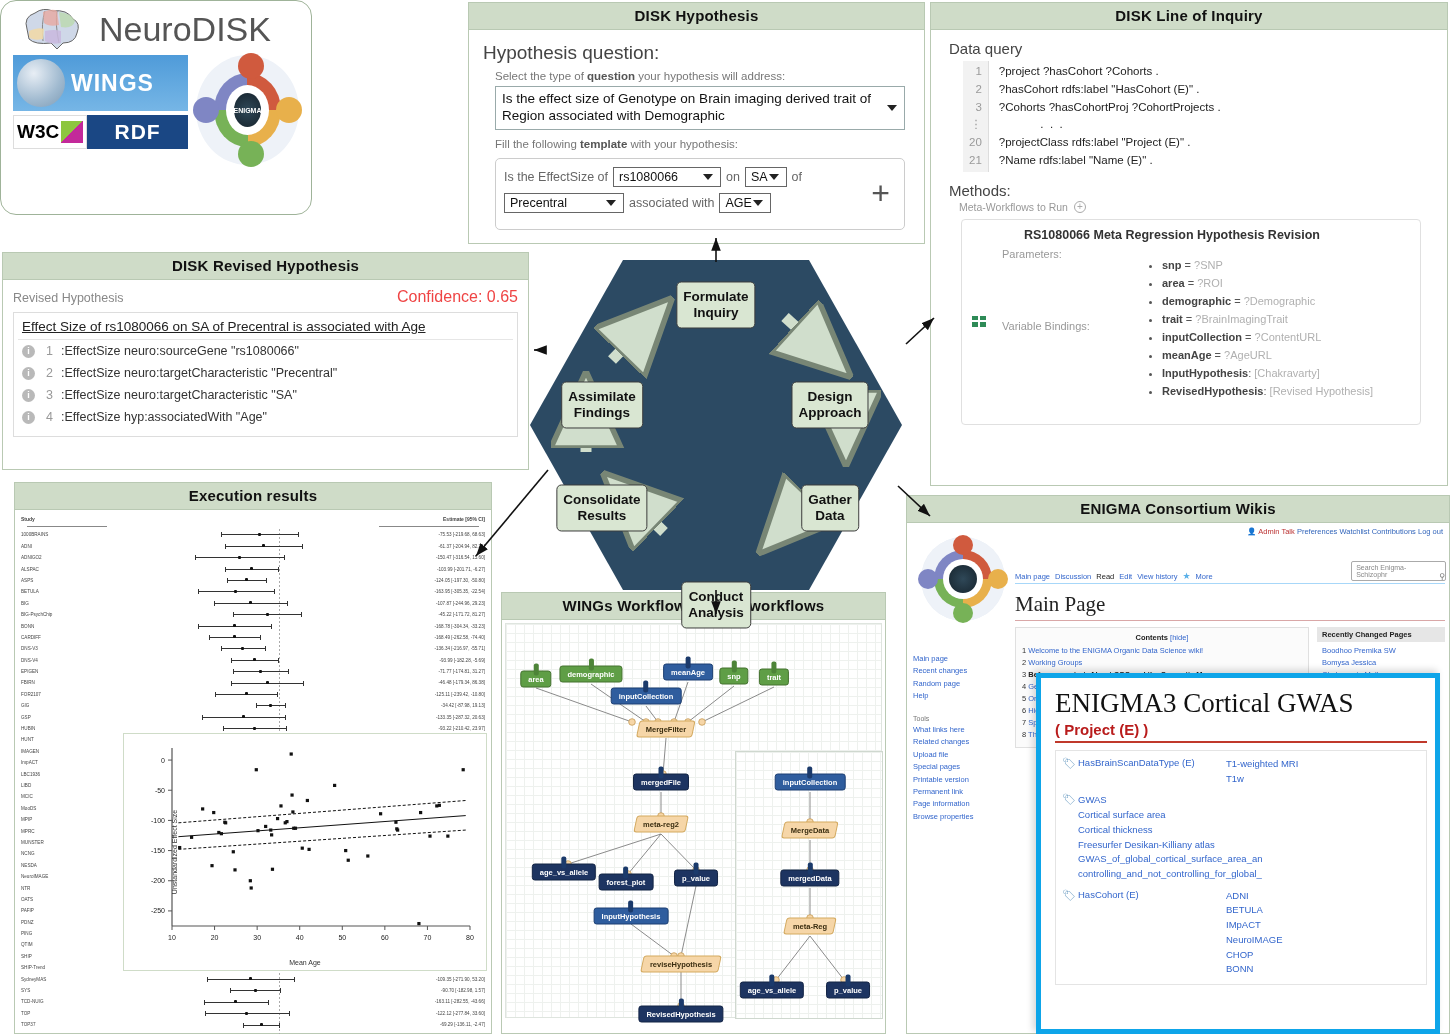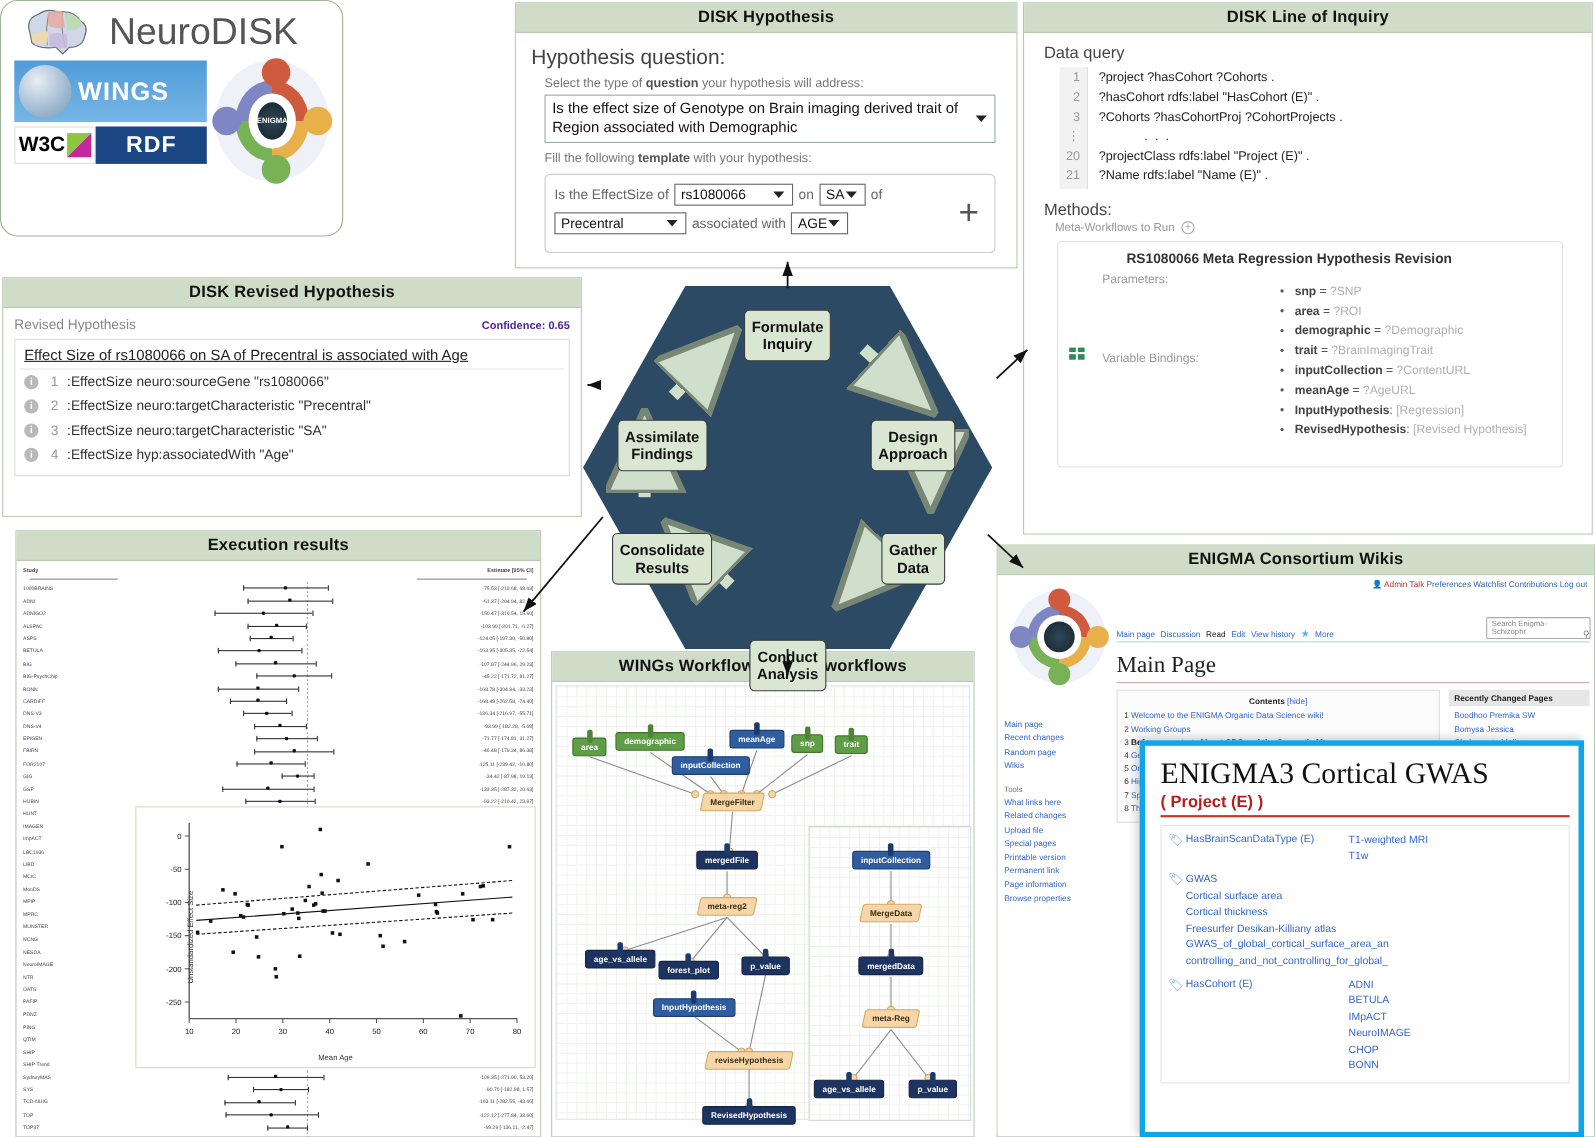--- a/index.html
+++ b/index.html
@@ -76,37 +76,37 @@
   .gutter { background:#f2f2f2; color:#9a9a9a; text-align:right; padding:2px 6px;
      border-right:1px solid #ddd; line-height:1.55; }
   .codelines { padding:2px 0 2px 10px; line-height:1.55; color:#222; white-space:pre; }
   .loi-m { font-size:15px; color:#444; margin:10px 0 2px 8px; }
   .mwf { font-size:10.5px; color:#999; margin-left:18px; display:flex; align-items:center; gap:6px;}
   .circle-plus { width:12px;height:12px;border-radius:50%;border:1px solid #aaa;color:#aaa;
      font-size:10px;line-height:10px;text-align:center; }
   .mwf-card { margin:6px 16px 0 20px; border:1px solid #e0e0e0; border-radius:4px;
      padding:8px 10px 10px; position:relative; }
   .mwf-title { font-weight:bold; font-size:12.5px; color:#333; margin-left:52px; margin-bottom:6px;}
-  .mwf-grid { display:flex; font-size:11px;gap:15px; }
+  .mwf-grid { display:flex; font-size:11px; }
   .mwf-lbls { width:120px; color:#999; margin-left:30px; }
   .mwf-lbls div { margin-bottom:60px; }
   .mwf-items { flex:1; color:#555; }
   .mwf-items li { margin-bottom:6px; }
   .mwf-items b { color:#444; }
   .mwf-items .ph { color:#b0b0b0; }
   .grid-ico { position:absolute; left:10px; top:96px; width:14px;height:11px;
      display:grid; grid-template-columns:1fr 1fr; gap:2px; }
   .grid-ico i { background:#2e8b57; }
 
   
   #rev-panel { left:2px; top:252px; width:527px; height:218px; }
   .rev-row { display:flex; justify-content:space-between; align-items:baseline;
      padding:2px 6px 6px; }
   .rev-lbl { font-size:12.5px; color:#888; }
-  .rev-conf { font-size:10px; font-weight:bold; color:#4c1d95; }
+  .rev-conf { font-size:16px; font-weight:normal; color:#ef4444; }
   .rev-box { border:1px solid #ddd; margin:0 6px 6px; padding:6px 4px 8px; }
   .rev-head { font-size:13.5px; color:#222; text-decoration:underline; padding:0 2px 5px 4px;
      border-bottom:1px solid #e6e6e6; }
   .rev-line { display:flex; align-items:center; gap:8px; font-size:12.5px; color:#333;
      padding:4px 2px 4px 4px; }
   .info-i { width:13px;height:13px;border-radius:50%;background:#b9b9b9;color:#fff;
      font-size:9px;font-weight:bold;text-align:center;line-height:13px;flex:none; }
   .rev-num { color:#999; width:10px; text-align:right; }
 
   
@@ -329,21 +329,21 @@
           <div>Parameters:</div>
           <div>Variable Bindings:</div>
         </div>
         <ul class="mwf-items" id="mwf-items">
             <li><b>snp</b><span> = </span><span class="ph">?SNP</span></li>
             <li><b>area</b><span> = </span><span class="ph">?ROI</span></li>
             <li><b>demographic</b><span> = </span><span class="ph">?Demographic</span></li>
             <li><b>trait</b><span> = </span><span class="ph">?BrainImagingTrait</span></li>
             <li><b>inputCollection</b><span> = </span><span class="ph">?ContentURL</span></li>
             <li><b>meanAge</b><span> = </span><span class="ph">?AgeURL</span></li>
-            <li><b>InputHypothesis</b><span>: </span><span class="ph">[Regression]</span></li>
+            <li><b>InputHypothesis</b><span>: </span><span class="ph">[Chakravarty]</span></li>
             <li><b>RevisedHypothesis</b><span>: </span><span class="ph">[Revised Hypothesis]</span></li>
           </ul>
       </div>
     </div>
   </div>
 </div>
 
 <div class="panel" id="rev-panel">
   <div class="panel-hd">DISK Revised Hypothesis</div>
   <div class="panel-body" style="padding:6px 4px">
@@ -851,21 +851,21 @@
         <i class="nub" style="width:20px;height:20px;left:32px;bottom:-2px;background:#77b257"></i>
         <i class="nub" style="width:20px;height:20px;left:-3px;top:32px;background:#7f86c4"></i>
         <i class="nub" style="width:20px;height:20px;right:-3px;top:32px;background:#e8b04b"></i>
       </div>
     </div>
     <div class="wiki-side">
       <div id="wiki-nav">
           <div>Main page</div>
           <div>Recent changes</div>
           <div>Random page</div>
-          <div>Wikis</div>
+          <div>Help</div>
         </div>
       <div class="sec">Tools</div>
       <div id="wiki-tools">
           <div>What links here</div>
           <div>Related changes</div>
           <div>Upload file</div>
           <div>Special pages</div>
           <div>Printable version</div>
           <div>Permanent link</div>
           <div>Page information</div>

